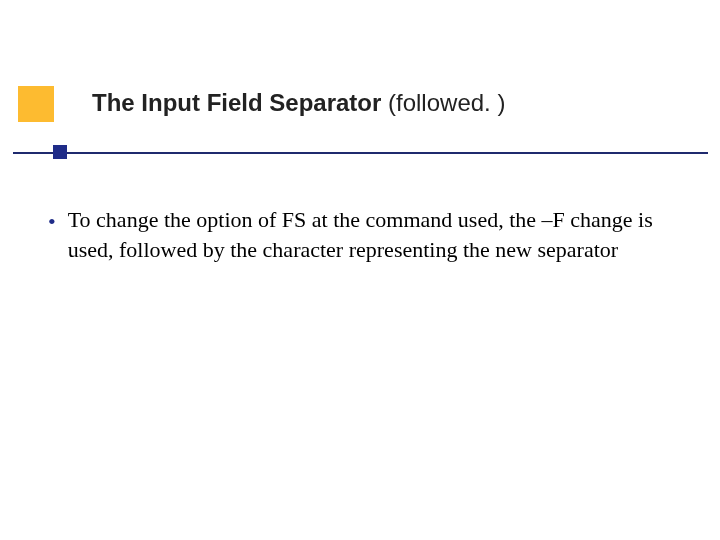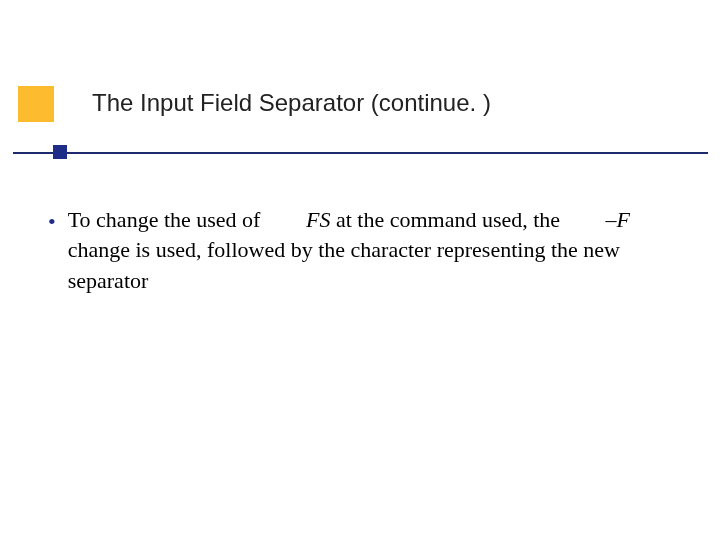--- a/index.html
+++ b/index.html
@@ -28,21 +28,21 @@
       position: absolute;
       top: 87px;
       left: 92px;
       font-family: Verdana, Geneva, sans-serif;
       font-size: 24px;
       color: #222;
       line-height: 1.3;
       z-index: 3;
     }
     .title-bold {
-      font-weight: normal;
+      font-weight: bold;
     }
     .title-normal {
       font-weight: normal;
     }
     .rule-line {
       position: absolute;
       top: 152px;
       left: 13px;
       width: 695px;
       height: 2px;
@@ -75,36 +75,34 @@
       margin-right: 12px;
       margin-top: 2px;
       flex-shrink: 0;
     }
     .bullet-text {
       font-size: 22px;
       color: #000;
       line-height: 1.38;
     }
     .italic {
-      font-style: italic;
-      margin-left: 40px;
     }
   </style>
 </head>
 <body>
 
 <div class="header-accent"></div>
 
 <div class="title">
-  <span class="title-bold">The Input Field Separator</span><span class="title-normal"> (continue. )</span>
+  <span class="title-bold">The Input Field Separator</span><span class="title-normal"> (followed. )</span>
 </div>
 
 <div class="rule-line"></div>
 <div class="small-square"></div>
 
 <div class="bullet-area">
   <div class="bullet-row">
     <div class="bullet-marker">•</div>
     <div class="bullet-text">
-      <span>To change the used of </span><span class="italic">FS</span><span> at the command used, the </span><span class="italic">–F</span><span> change is used, followed by the character representing the new separator</span>
+      <span>To change the option of </span><span class="italic">FS</span><span> at the command used, the </span><span class="italic">–F</span><span> change is used, followed by the character representing the new separator</span>
     </div>
   </div>
 </div>
 
 </body></html>

